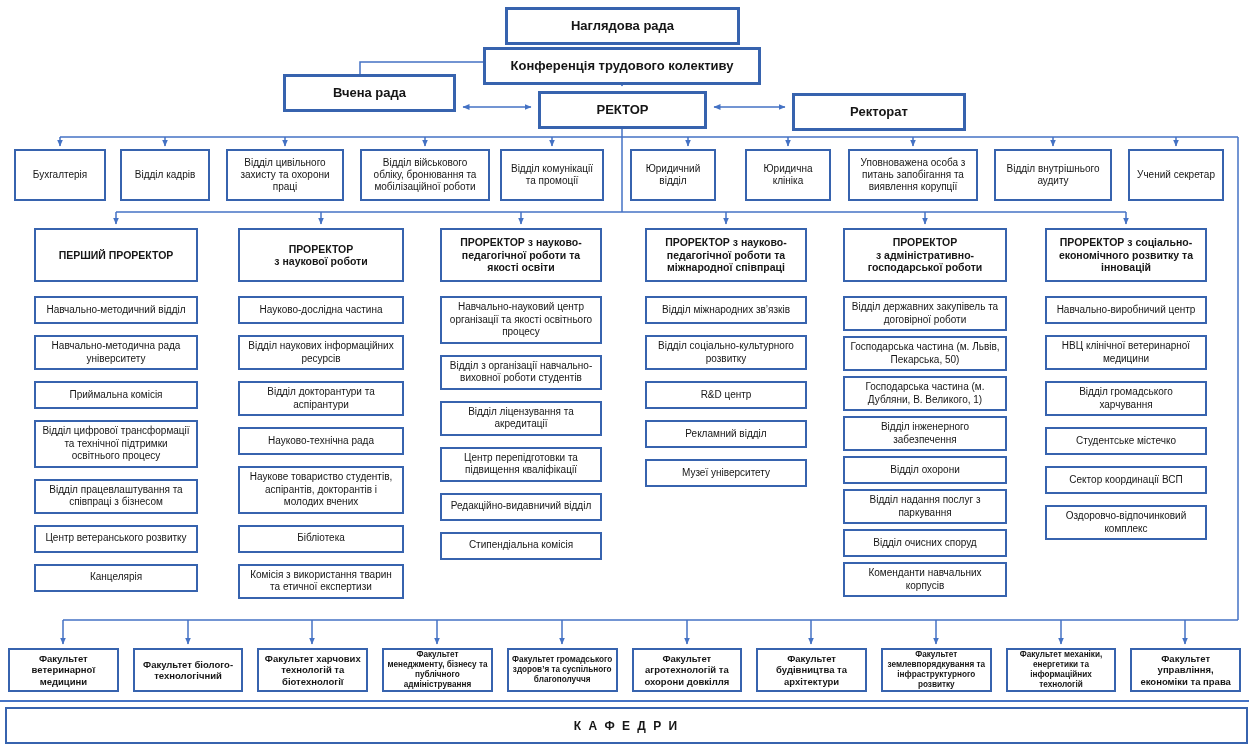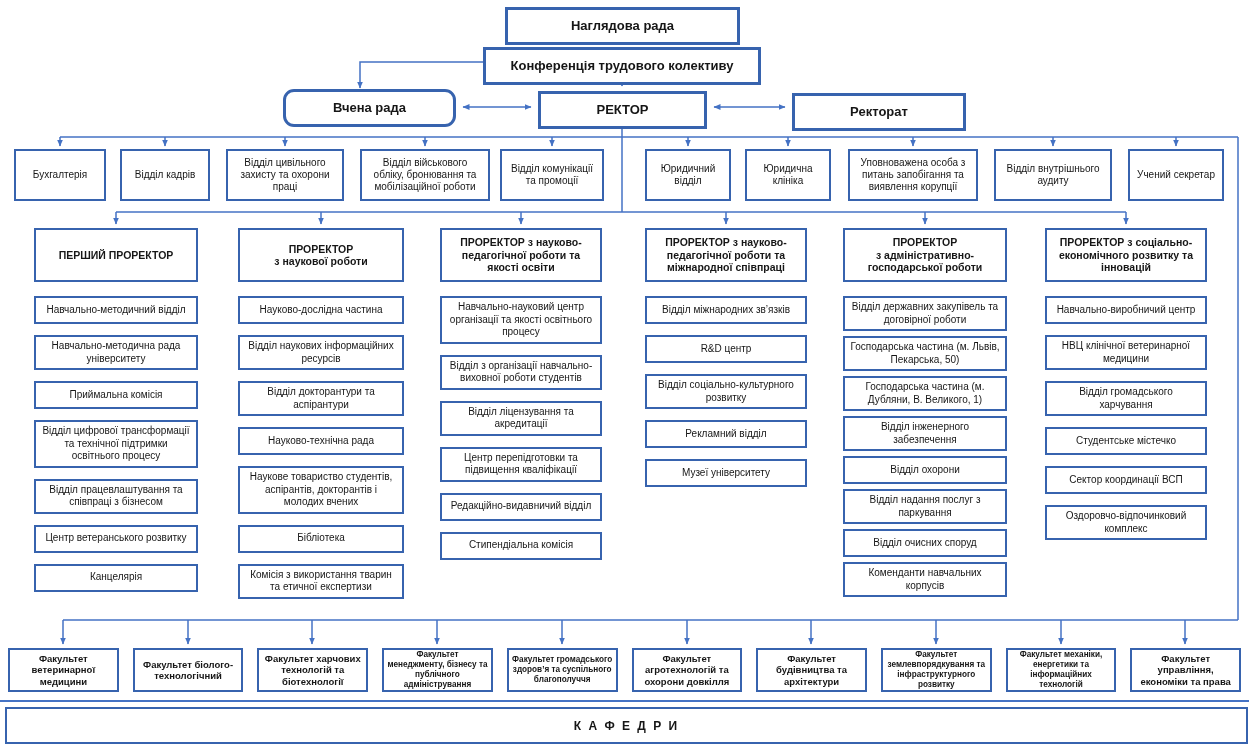--- a/index.html
+++ b/index.html
@@ -82,30 +82,30 @@
       <path d="M811,620 V644" marker-end="url(#ah)"></path>
       <path d="M936,620 V644" marker-end="url(#ah)"></path>
       <path d="M1061,620 V644" marker-end="url(#ah)"></path>
       <path d="M1185,620 V644" marker-end="url(#ah)"></path>
       <path d="M0,701 H1249" stroke-width="2"></path>
     </g>
   </svg>
 
   <div class="box lvl1" style="left:505px;top:7px;width:235px;height:26px;">Наглядова рада</div>
   <div class="box lvl1" style="left:483px;top:47px;width:278px;height:29px;">Конференція трудового колективу</div>
-  <div class="box lvl1" style="left:283px;top:89px;width:173px;height:30px;border-radius:11px;">Вчена рада</div>
+  <div class="box lvl1" style="left:283px;top:74px;width:173px;height:30px;">Вчена рада</div>
   <div class="box lvl1 rector" style="left:538px;top:91px;width:169px;height:32px;">РЕКТОР</div>
   <div class="box lvl1" style="left:792px;top:93px;width:174px;height:28px;">Ректорат</div>
 
   <div class="box dept" style="left:14px;top:149px;width:92px;height:52px;">Бухгалтерія</div>
   <div class="box dept" style="left:120px;top:149px;width:90px;height:52px;">Відділ кадрів</div>
   <div class="box dept" style="left:226px;top:149px;width:118px;height:52px;">Відділ цивільного захисту та охорони праці</div>
   <div class="box dept" style="left:360px;top:149px;width:130px;height:52px;">Відділ військового обліку, бронювання та мобілізаційної роботи</div>
   <div class="box dept" style="left:500px;top:149px;width:104px;height:52px;">Відділ комунікації та промоції</div>
-  <div class="box dept" style="left:645px;top:149px;width:86px;height:52px;">Юридичний відділ</div>
+  <div class="box dept" style="left:630px;top:149px;width:86px;height:52px;">Юридичний відділ</div>
   <div class="box dept" style="left:745px;top:149px;width:86px;height:52px;">Юридична клініка</div>
   <div class="box dept" style="left:848px;top:149px;width:130px;height:52px;">Уповноважена особа з питань запобігання та виявлення корупції</div>
   <div class="box dept" style="left:994px;top:149px;width:118px;height:52px;">Відділ внутрішнього аудиту</div>
   <div class="box dept" style="left:1128px;top:149px;width:96px;height:52px;">Учений секретар</div>
 
   <div class="box pro" style="left:34px;top:228px;width:164px;height:54px;">ПЕРШИЙ ПРОРЕКТОР</div>
   <div class="box pro" style="left:238px;top:228px;width:166px;height:54px;">ПРОРЕКТОР
 з наукової роботи</div>
   <div class="box pro" style="left:440px;top:228px;width:162px;height:54px;">ПРОРЕКТОР з науково-педагогічної роботи та якості освіти</div>
   <div class="box pro" style="left:645px;top:228px;width:162px;height:54px;">ПРОРЕКТОР з науково-педагогічної роботи та міжнародної співпраці</div>
@@ -137,22 +137,22 @@
     <div class="unit">Навчально-науковий центр організації та якості освітнього процесу</div>
     <div class="unit">Відділ з організації навчально-виховної роботи студентів</div>
     <div class="unit">Відділ ліцензування та акредитації</div>
     <div class="unit">Центр перепідготовки та підвищення кваліфікації</div>
     <div class="unit">Редакційно-видавничий відділ</div>
     <div class="unit">Стипендіальна комісія</div>
   </div>
 
   <div class="col gap-wide" style="left:645px;width:162px;">
     <div class="unit">Відділ міжнародних зв’язків</div>
+    <div class="unit">Відділ соціально-культурного розвитку</div>
     <div class="unit">R&amp;D центр</div>
-    <div class="unit">Відділ соціально-культурного розвитку</div>
     <div class="unit">Рекламний відділ</div>
     <div class="unit">Музеї університету</div>
   </div>
 
   <div class="col gap-tight" style="left:843px;width:164px;">
     <div class="unit">Відділ державних закупівель та договірної роботи</div>
     <div class="unit">Господарська частина (м. Львів, Пекарська, 50)</div>
     <div class="unit">Господарська частина (м. Дубляни, В. Великого, 1)</div>
     <div class="unit">Відділ інженерного забезпечення</div>
     <div class="unit">Відділ охорони</div>

